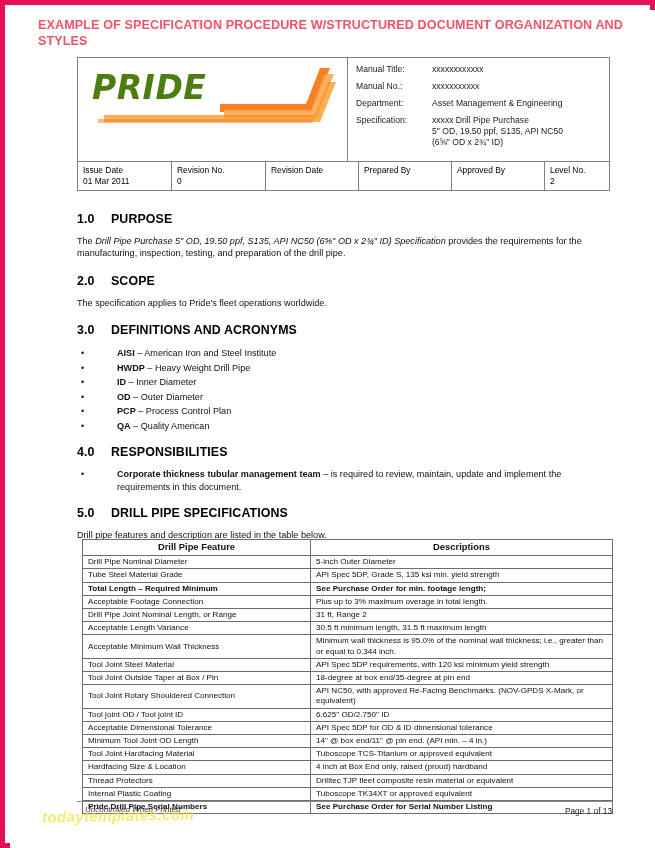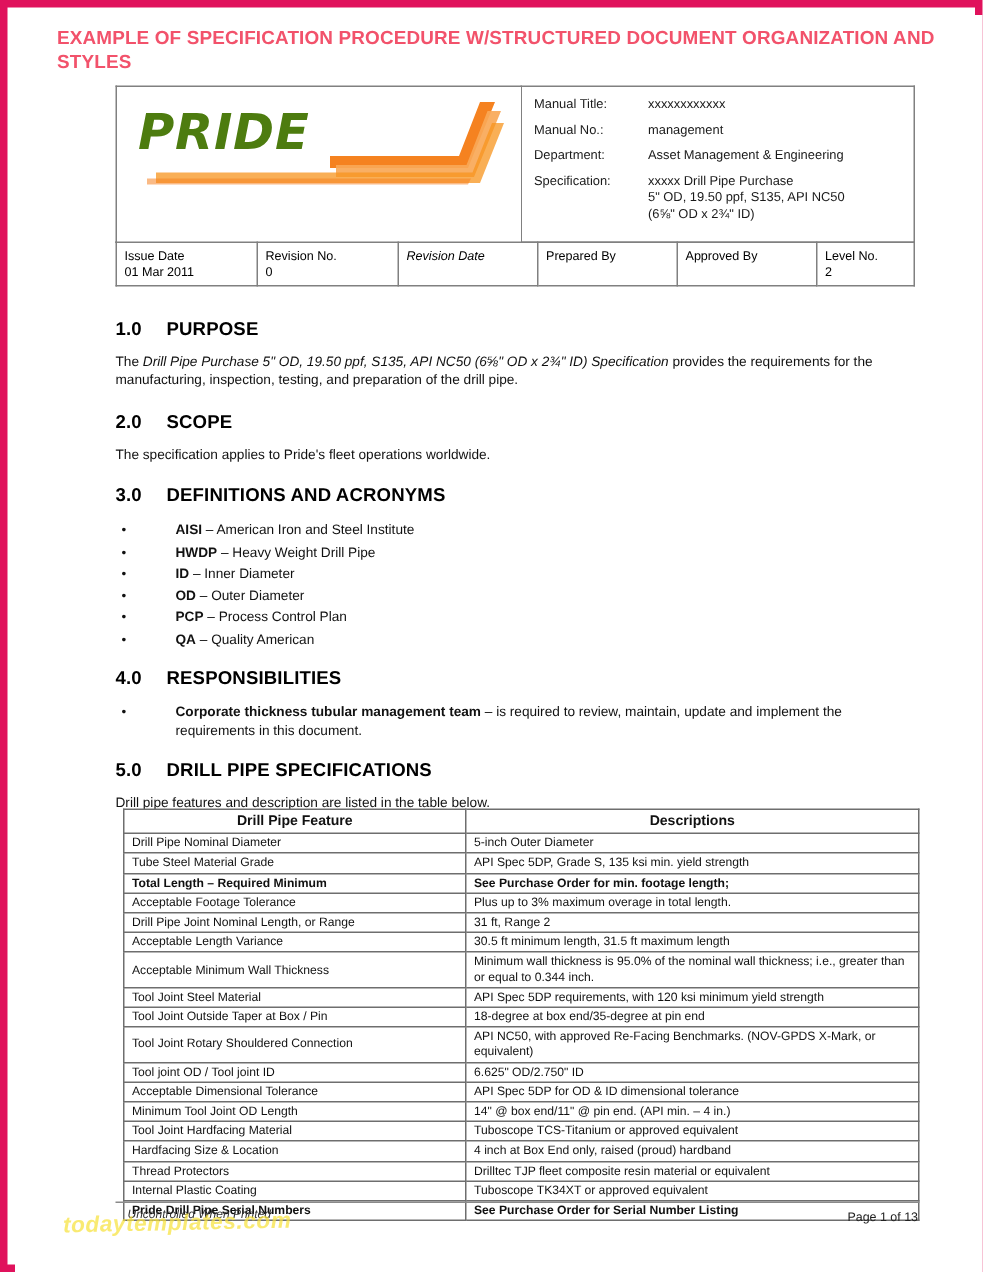--- a/index.html
+++ b/index.html
@@ -99,21 +99,21 @@
   #header-strip td {
     border: 1px solid #808080;
     padding: 3px 5px 4px 5px;
     font-size: 8.4px;
     line-height: 10.5px;
     vertical-align: top;
     height: 28px;
   }
   #header-strip .c1 { width: 94px; }
   #header-strip .c2 { width: 94px; }
-  #header-strip .c3 { width: 93px; font-style: italic; }
+  #header-strip .c3 { width: 93px; }
   #header-strip .c4 { width: 93px; }
   #header-strip .c5 { width: 93px; }
   #header-strip .c6 { width: 65px; }
   
   #doc-body {
     position: absolute;
     left: 67px; top: 202px;
     width: 536px;
   }
   h2.sec {
@@ -239,21 +239,21 @@
       <td class="meta-cell">
         <div class="meta-row">
           <div class="meta-label">Manual Title:</div>
           <div class="meta-value">
             <div>xxxxxxxxxxxx</div>
           </div>
         </div>
         <div class="meta-row">
           <div class="meta-label">Manual No.:</div>
           <div class="meta-value">
-            <div>management</div>
+            <div>xxxxxxxxxxx</div>
           </div>
         </div>
         <div class="meta-row">
           <div class="meta-label">Department:</div>
           <div class="meta-value">
             <div>Asset Management &amp; Engineering</div>
           </div>
         </div>
         <div class="meta-row">
           <div class="meta-label">Specification:</div>
@@ -348,21 +348,21 @@
     </tr>
     <tr>
       <td class="colA">Tube Steel Material Grade</td>
       <td class="colB">API Spec 5DP, Grade S, 135 ksi min. yield strength</td>
     </tr>
     <tr>
       <td class="colA b">Total Length – Required Minimum</td>
       <td class="colB b">See Purchase Order for min. footage length;</td>
     </tr>
     <tr>
-      <td class="colA">Acceptable Footage Tolerance</td>
+      <td class="colA">Acceptable Footage Connection</td>
       <td class="colB">Plus up to 3% maximum overage in total length.</td>
     </tr>
     <tr>
       <td class="colA">Drill Pipe Joint Nominal Length, or Range</td>
       <td class="colB">31 ft, Range 2</td>
     </tr>
     <tr>
       <td class="colA">Acceptable Length Variance</td>
       <td class="colB">30.5 ft minimum length, 31.5 ft maximum length</td>
     </tr>

